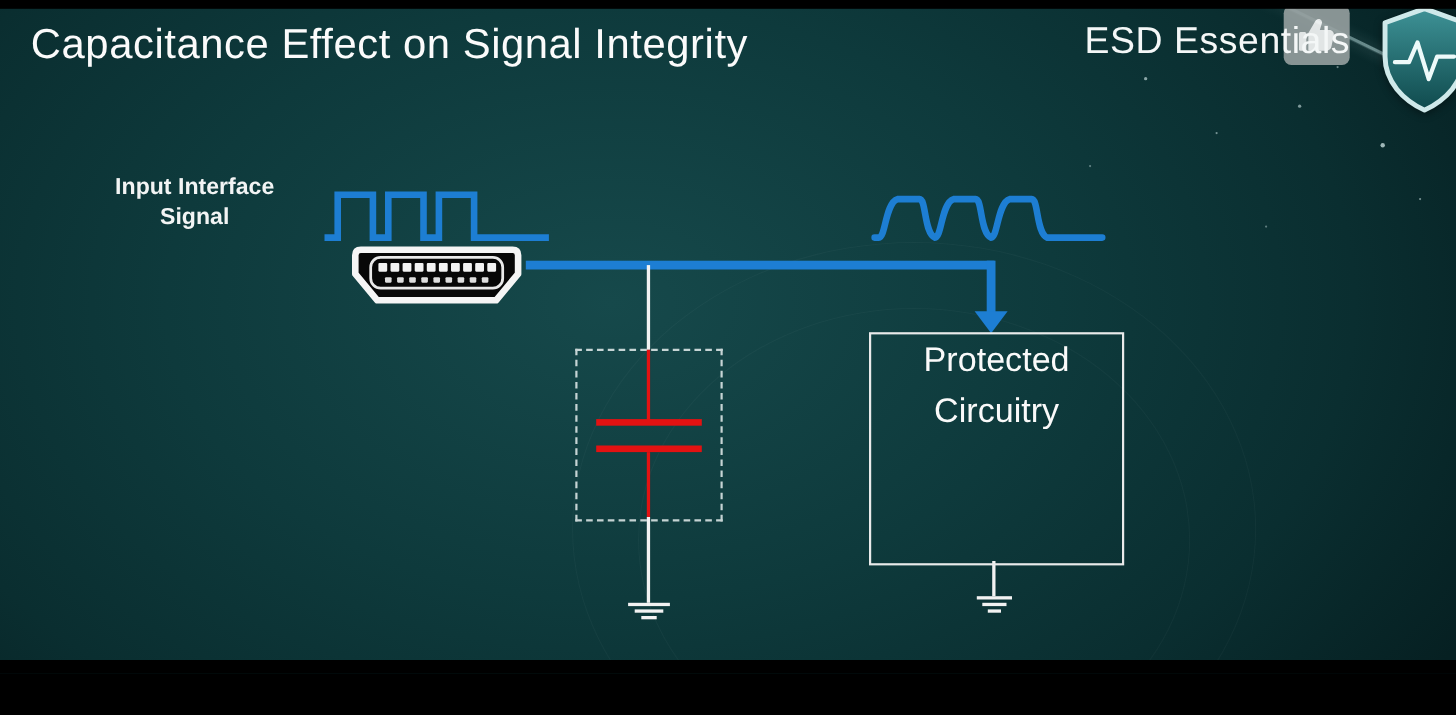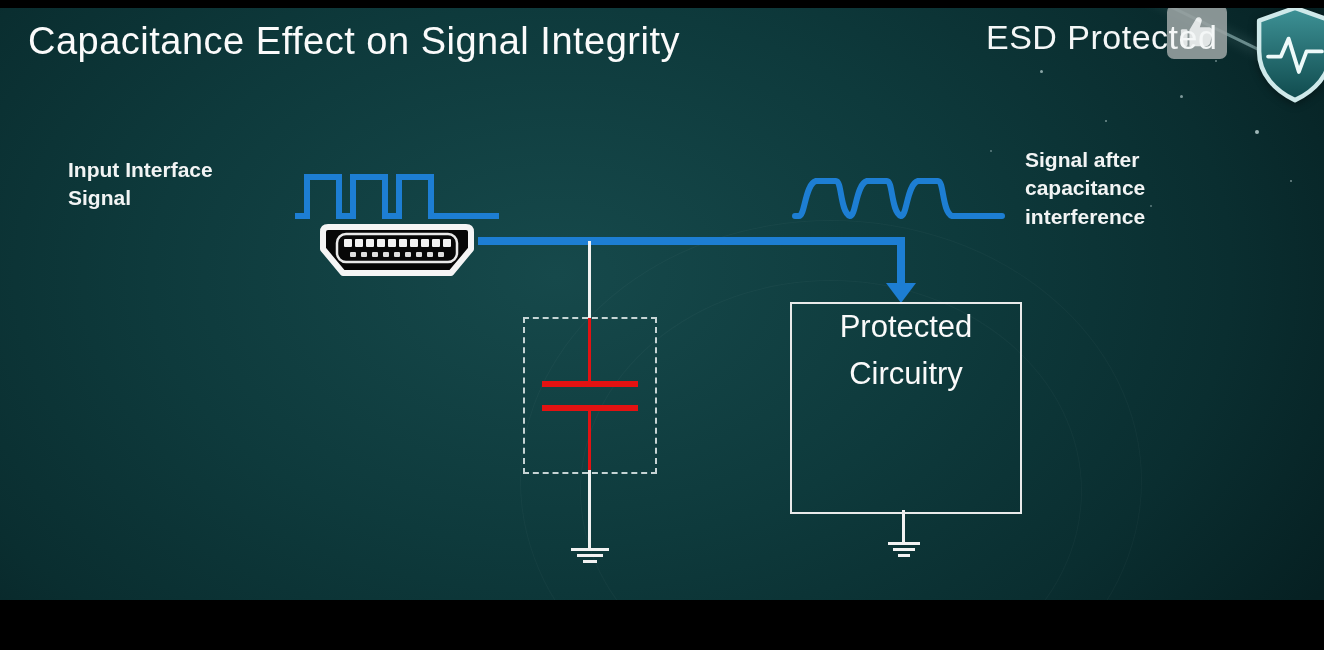--- a/index.html
+++ b/index.html
@@ -42,21 +42,21 @@
     background:linear-gradient(to left, rgba(210,245,245,0.55), rgba(190,235,235,0.25) 55%, rgba(190,235,235,0));
     filter:blur(0.6px);z-index:3;
   }
   .streak.glow{height:12px;top:74px;opacity:0.18;filter:blur(5px);}
 
   .dot{position:absolute;border-radius:50%;background:#dff3f3;z-index:3;}
 
   .label{
     position:absolute;color:#f2f4f4;font-weight:700;font-size:21px;line-height:1.35;z-index:5;
   }
-  .label.input{left:68px;top:156px;width:186px;text-align:left;}
+  .label.input{left:84px;top:156px;width:186px;text-align:center;}
   .label.output{left:1025px;top:146px;width:170px;text-align:left;}
 
   .diode-label{
     position:absolute;left:420px;top:352px;width:92px;text-align:right;
     color:#f6f6f6;font-size:30px;font-weight:400;line-height:1.6;z-index:5;
   }
 
   .wave{position:absolute;z-index:5;}
   .wave.clean{left:293px;top:170px;}
   .wave.distorted{left:792px;top:174px;}
@@ -113,21 +113,21 @@
   <i class="dot" style="left:1255px;top:130px;width:4px;height:4px;opacity:.7;"></i>
   <i class="dot" style="left:1290px;top:180px;width:2px;height:2px;opacity:.5;"></i>
   <i class="dot" style="left:1215px;top:60px;width:2px;height:2px;opacity:.45;"></i>
   <i class="dot" style="left:990px;top:150px;width:2px;height:2px;opacity:.4;"></i>
   <i class="dot" style="left:1150px;top:205px;width:2px;height:2px;opacity:.4;"></i>
 
   <div class="bar top"></div>
   <div class="bar bottom"></div>
 
   <h1 class="title">Capacitance Effect on Signal Integrity</h1>
-  <div class="brand">ESD Protected</div>
+  <div class="brand">ESD Essentials</div>
 
   <div class="thumb-box">
     <svg width="38" height="36" viewBox="0 0 40 38">
       <rect x="3" y="16" width="7" height="18" rx="1.5" fill="#ffffff"></rect>
       <path d="M12,34 V17 L19,5 c2.2-3.4 7-1 6,2.5 L23,14 h9 c3,0 5,2.4 4.4,5.3 l-2.2,10.2 c-0.5,2.6-2.6,4.5-5.3,4.5 H12 Z" fill="#ffffff"></path>
     </svg>
   </div>
 
   <svg class="shield" width="82" height="98" viewBox="0 0 64 76">
     <defs>
@@ -191,18 +191,17 @@
 
 
   <div class="protected-box">
     <span>Protected Circuitry</span>
   </div>
   <div class="wire pg-v"></div>
   <div class="gnd-bar" style="left:888px;top:542px;width:32px;"></div>
   <div class="gnd-bar" style="left:893px;top:548px;width:22px;"></div>
   <div class="gnd-bar" style="left:898px;top:554px;width:12px;"></div>
 
-  <div class="label output">Signal after capacitance interference</div>
   <svg class="wave distorted" width="215" height="46" viewBox="0 0 215 46">
     <path d="M3,42 L7,42 C13,42 13,10 24,7 L44,7 C50,7 48,38 58,42 C64,42 64,10 75,7 L95,7 C101,7 99,38 109,42 C115,42 115,10 126,7 L146,7 C152,7 150,38 160,42 L210,42" fill="none" stroke="#1d7ed3" stroke-width="6" stroke-linecap="round"></path>
   </svg>
 
 </div>
 
 </body></html>

